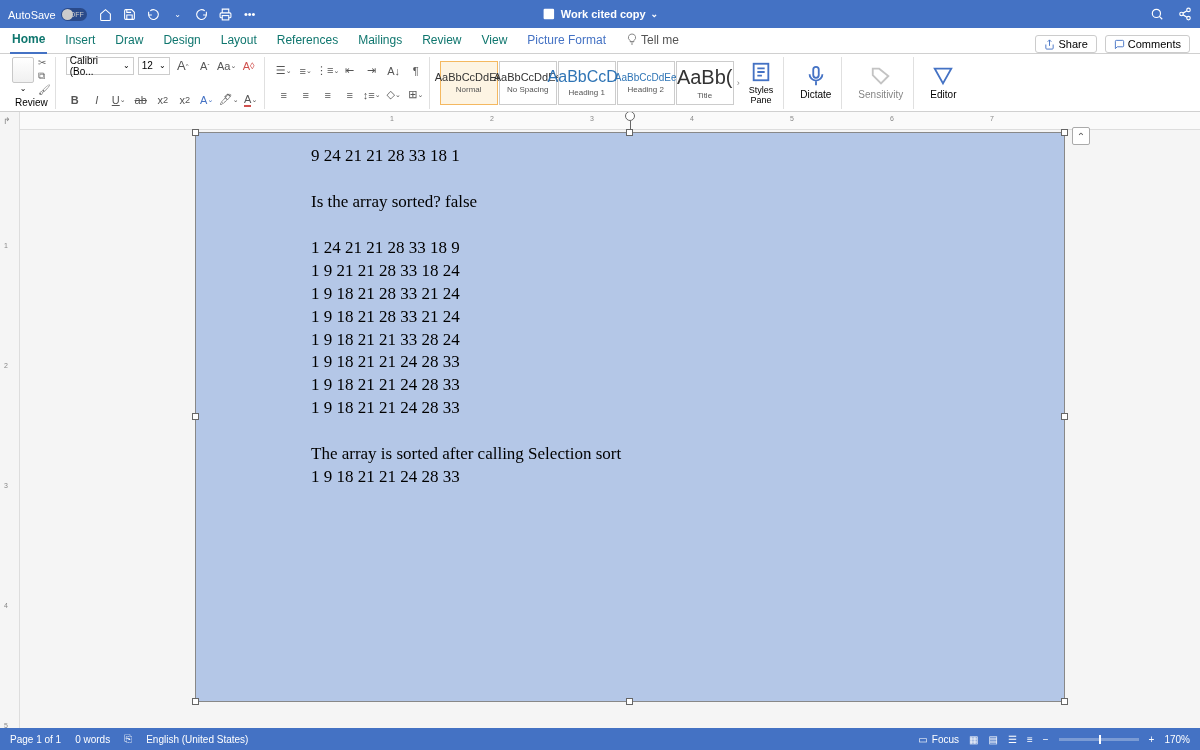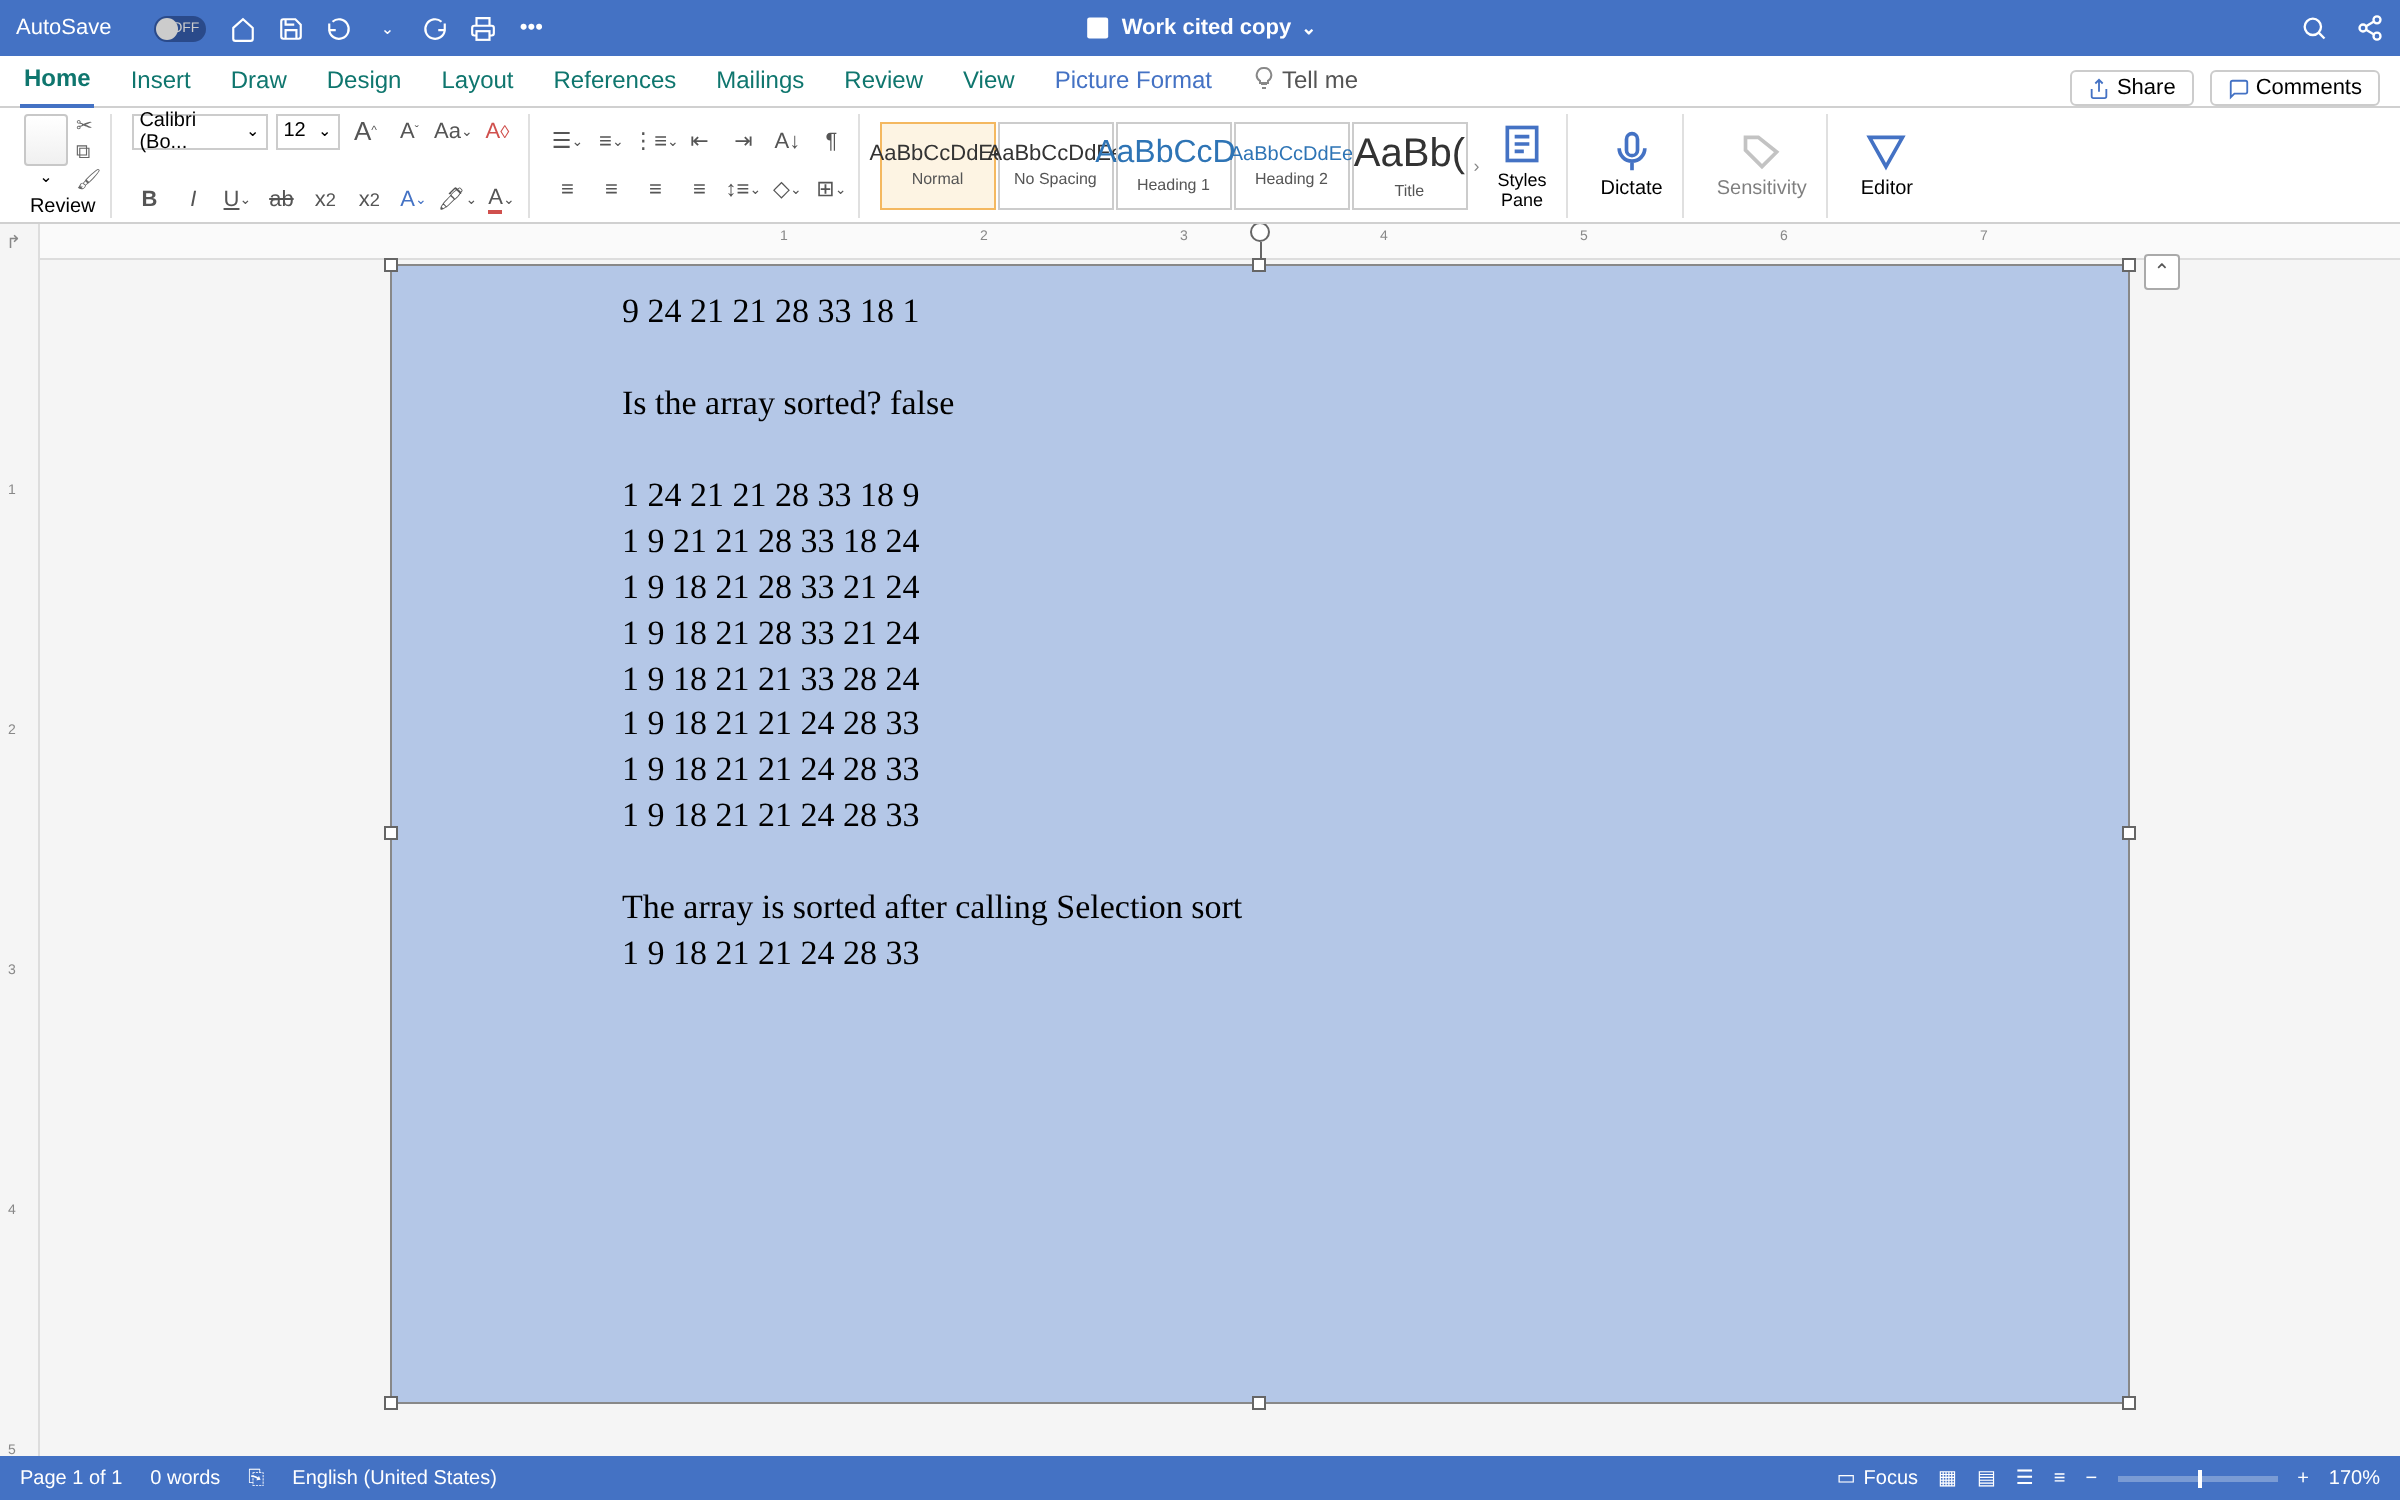--- a/index.html
+++ b/index.html
@@ -1,18 +1,18 @@
 <!DOCTYPE html>
 <html><head>
 <meta charset="utf-8">
 <style>
 * { margin:0; padding:0; box-sizing:border-box; font-family:-apple-system,BlinkMacSystemFont,"Segoe UI",sans-serif; }
 body { width:1200px; height:750px; background:#fff; overflow:hidden; position:relative; }
 .titlebar { height:28px; background:#4472C4; display:flex; align-items:center; padding:0 8px; color:#fff; font-size:11px; position:relative; }
-.autosave { display:flex; align-items:center; gap:21px; }
+.autosave { display:flex; align-items:flex-end; gap:5px; }
 .toggle { width:26px; height:13px; background:#2a4a8a; border-radius:7px; position:relative; display:flex; align-items:center; }
 .toggle-knob { width:11px; height:11px; background:#ccc; border-radius:50%; margin-left:1px; }
 .toggle-off { font-size:7px; color:#ccc; position:absolute; right:3px; }
 .title-icons { display:flex; gap:10px; margin-left:12px; align-items:center; }
 .ticon { width:14px; height:14px; display:flex; align-items:center; justify-content:center; cursor:pointer; }
 .doc-title { position:absolute; left:50%; transform:translateX(-50%); display:flex; align-items:center; gap:5px; font-weight:600; }
 .title-right { margin-left:auto; display:flex; gap:14px; }
 .tabs { height:26px; display:flex; align-items:flex-end; padding:0 10px; border-bottom:1px solid #d0d0d0; font-size:12px; gap:16px; }
 .tab { padding:4px 2px 6px; cursor:pointer; color:#0f766e; }
 .tab.active { border-bottom:2px solid #4472C4; font-weight:600; margin-bottom:-1px; }

